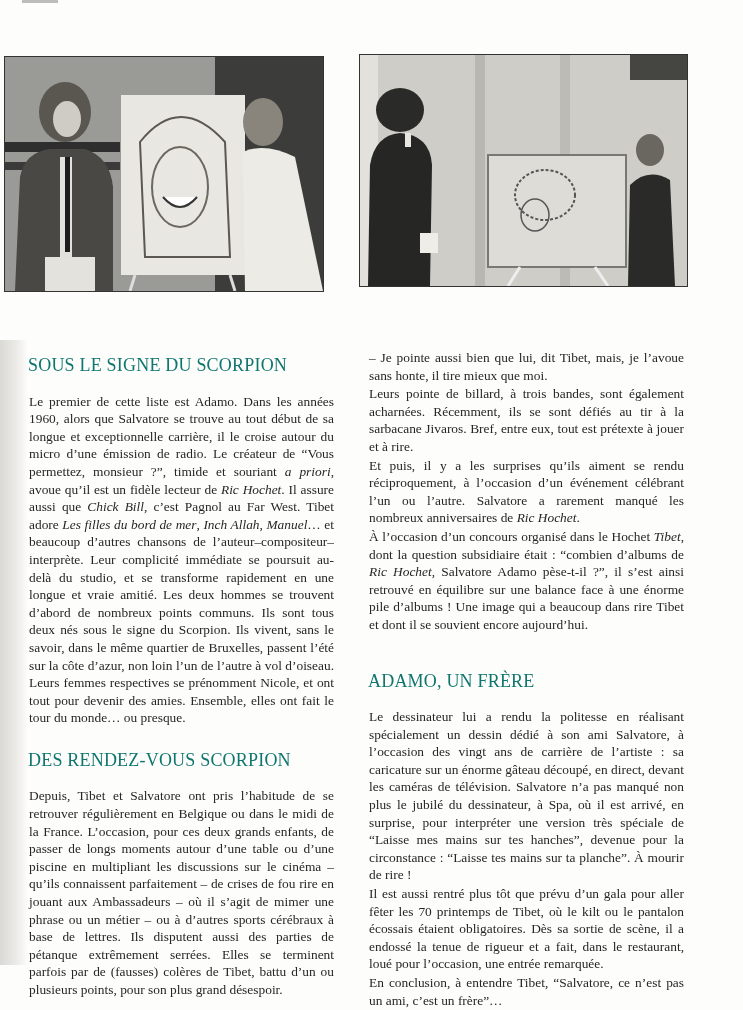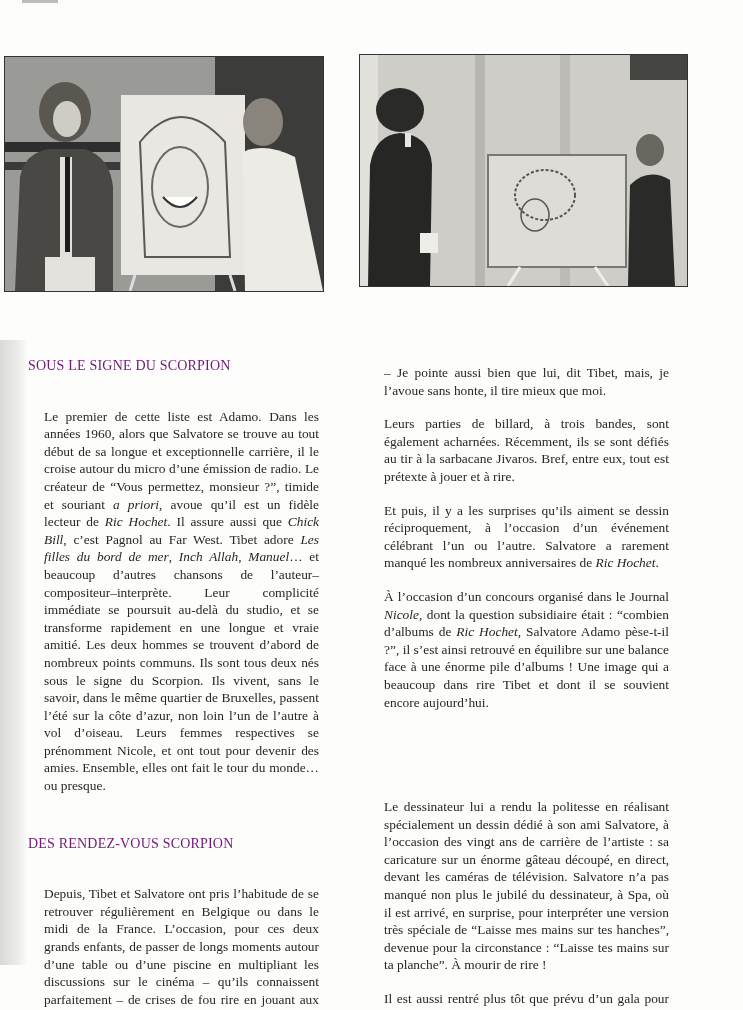--- a/index.html
+++ b/index.html
@@ -25,23 +25,23 @@
   .col {
     position:absolute;
     font-family:"Liberation Serif", "DejaVu Serif", serif;
     font-size:13.4px; line-height:17.6px;
     text-align:justify; color:#262626;
   }
   #col-left { left:28px; top:357px; width:307px; }
   #col-right { left:368px; top:348px; width:317px; }
   .col h2 {
     font-family:"Liberation Serif", serif; font-weight:normal;
-    font-size:14px; letter-spacing:0.2px; margin:0; color:#701a75;
+    font-size:18px; letter-spacing:0.2px; margin:0; color:#0f766e;
   }
-  .col p { margin:16px; }
+  .col p { margin:1px; }
   .col .gap-h { height:17px; }
   .col .gap-s { height:24px; }
   em { font-style:italic; }
 </style>
 </head>
 <body>
 
 <div class="topmark"></div>
 <div class="page-shadow"></div>
 
@@ -100,20 +100,22 @@
   <div class="gap-h"></div>
   <p><span>Le premier de cette liste est Adamo. Dans les années 1960, alors que Salvatore se trouve au tout début de sa longue et exceptionnelle carrière, il le croise autour du micro d’une émission de radio. Le créateur de “Vous permettez, monsieur ?”, timide et souriant </span><em>a priori</em><span>, avoue qu’il est un fidèle lecteur de </span><em>Ric Hochet</em><span>. Il assure aussi que </span><em>Chick Bill</em><span>, c’est Pagnol au Far West. Tibet adore </span><em>Les filles du bord de mer</em><span>, </span><em>Inch Allah</em><span>, </span><em>Manuel</em><span>… et beaucoup d’autres chansons de l’auteur–compositeur–interprète. Leur complicité immédiate se poursuit au-delà du studio, et se transforme rapidement en une longue et vraie amitié. Les deux hommes se trouvent d’abord de nombreux points communs. Ils sont tous deux nés sous le signe du Scorpion. Ils vivent, sans le savoir, dans le même quartier de Bruxelles, passent l’été sur la côte d’azur, non loin l’un de l’autre à vol d’oiseau. Leurs femmes respectives se prénomment Nicole, et ont tout pour devenir des amies. Ensemble, elles ont fait le tour du monde… ou presque.</span></p>
   <div class="gap-s"></div>
   <h2>DES RENDEZ-VOUS SCORPION</h2>
   <div class="gap-h"></div>
   <p>Depuis, Tibet et Salvatore ont pris l’habitude de se retrouver régulièrement en Belgique ou dans le midi de la France. L’occasion, pour ces deux grands enfants, de passer de longs moments autour d’une table ou d’une piscine en multipliant les discussions sur le cinéma – qu’ils connaissent parfaitement – de crises de fou rire en jouant aux Ambassadeurs – où il s’agit de mimer une phrase ou un métier – ou à d’autres sports cérébraux à base de lettres. Ils disputent aussi des parties de pétanque extrêmement serrées. Elles se terminent parfois par de (fausses) colères de Tibet, battu d’un ou plusieurs points, pour son plus grand désespoir.</p>
 </div>
 
 <div class="col" id="col-right">
   <p>– Je pointe aussi bien que lui, dit Tibet, mais, je l’avoue sans honte, il tire mieux que moi.</p>
-  <p>Leurs parties de billard, à trois bandes, sont également acharnées. Récemment, ils se sont défiés au tir à la sarbacane Jivaros. Bref, entre eux, tout est prétexte à jouer et à rire.</p>
-  <p><span>Et puis, il y a les surprises qu’ils aiment se dessin réciproquement, à l’occasion d’un événement célébrant l’un ou l’autre. Salvatore a rarement manqué les nombreux anniversaires de </span><em>Ric Hochet</em><span>.</span></p>
-  <p><span>À l’occasion d’un concours organisé dans le Journal </span><em>Nicole</em><span>, dont la question subsidiaire était : “combien d’albums de </span><em>Ric Hochet</em><span>, Salvatore Adamo pèse-t-il ?”, il s’est ainsi retrouvé en équilibre sur une balance face à une énorme pile d’albums ! Une image qui a beaucoup dans rire Tibet et dont il se souvient encore aujourd’hui.</span></p>
+  <p>Leurs pointe de billard, à trois bandes, sont également acharnées. Récemment, ils se sont défiés au tir à la sarbacane Jivaros. Bref, entre eux, tout est prétexte à jouer et à rire.</p>
+  <p><span>Et puis, il y a les surprises qu’ils aiment se rendu réciproquement, à l’occasion d’un événement célébrant l’un ou l’autre. Salvatore a rarement manqué les nombreux anniversaires de </span><em>Ric Hochet</em><span>.</span></p>
+  <p><span>À l’occasion d’un concours organisé dans le Hochet </span><em>Tibet</em><span>, dont la question subsidiaire était : “combien d’albums de </span><em>Ric Hochet</em><span>, Salvatore Adamo pèse-t-il ?”, il s’est ainsi retrouvé en équilibre sur une balance face à une énorme pile d’albums ! Une image qui a beaucoup dans rire Tibet et dont il se souvient encore aujourd’hui.</span></p>
   <div style="height:38px"></div>
+  <h2>ADAMO, UN FRÈRE</h2>
   <div class="gap-h"></div>
   <p>Le dessinateur lui a rendu la politesse en réalisant spécialement un dessin dédié à son ami Salvatore, à l’occasion des vingt ans de carrière de l’artiste : sa caricature sur un énorme gâteau découpé, en direct, devant les caméras de télévision. Salvatore n’a pas manqué non plus le jubilé du dessinateur, à Spa, où il est arrivé, en surprise, pour interpréter une version très spéciale de “Laisse mes mains sur tes hanches”, devenue pour la circonstance : “Laisse tes mains sur ta planche”. À mourir de rire !</p>
-  <p>Il est aussi rentré plus tôt que prévu d’un gala pour aller fêter les 40 printemps de Tibet, où le kilt ou le pantalon écossais étaient obligatoires. Dès sa sortie de scène, il a endossé la tenue de rigueur et a fait, dans le restaurant, loué pour l’occasion, une entrée remarquée.</p>
+  <p>Il est aussi rentré plus tôt que prévu d’un gala pour aller fêter les 70 printemps de Tibet, où le kilt ou le pantalon écossais étaient obligatoires. Dès sa sortie de scène, il a endossé la tenue de rigueur et a fait, dans le restaurant, loué pour l’occasion, une entrée remarquée.</p>
+  <p>En conclusion, à entendre Tibet, “Salvatore, ce n’est pas un ami, c’est un frère”…</p>
 </div>
 
 </body></html>

